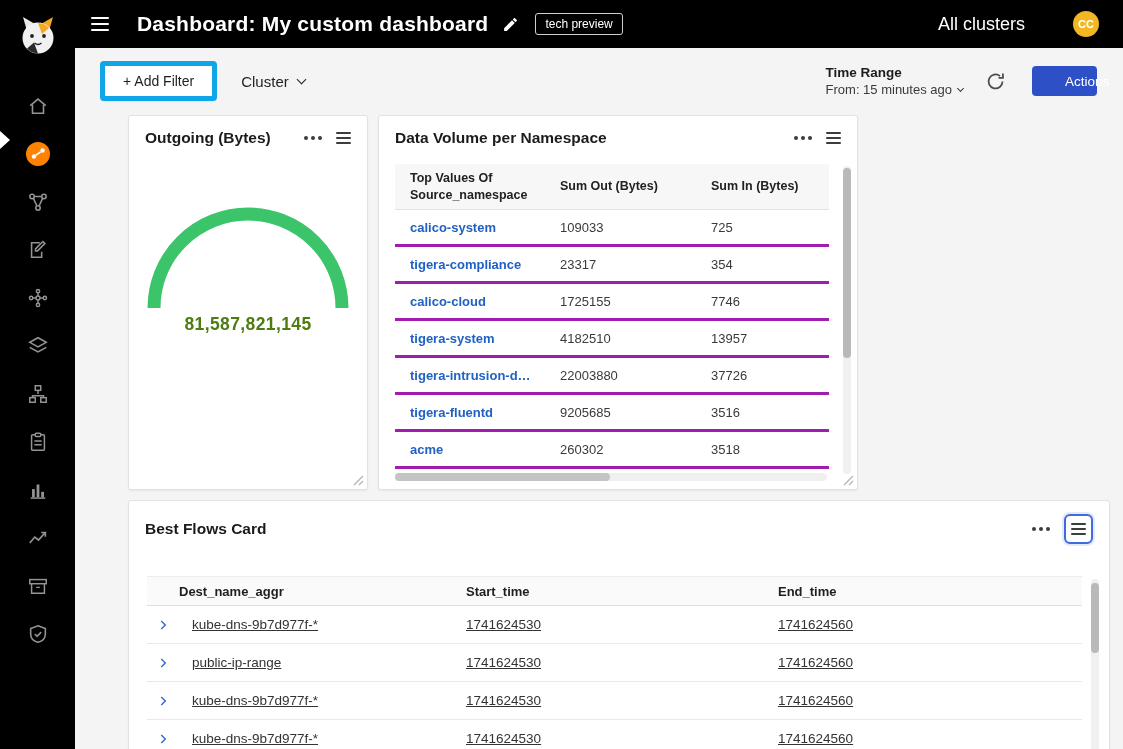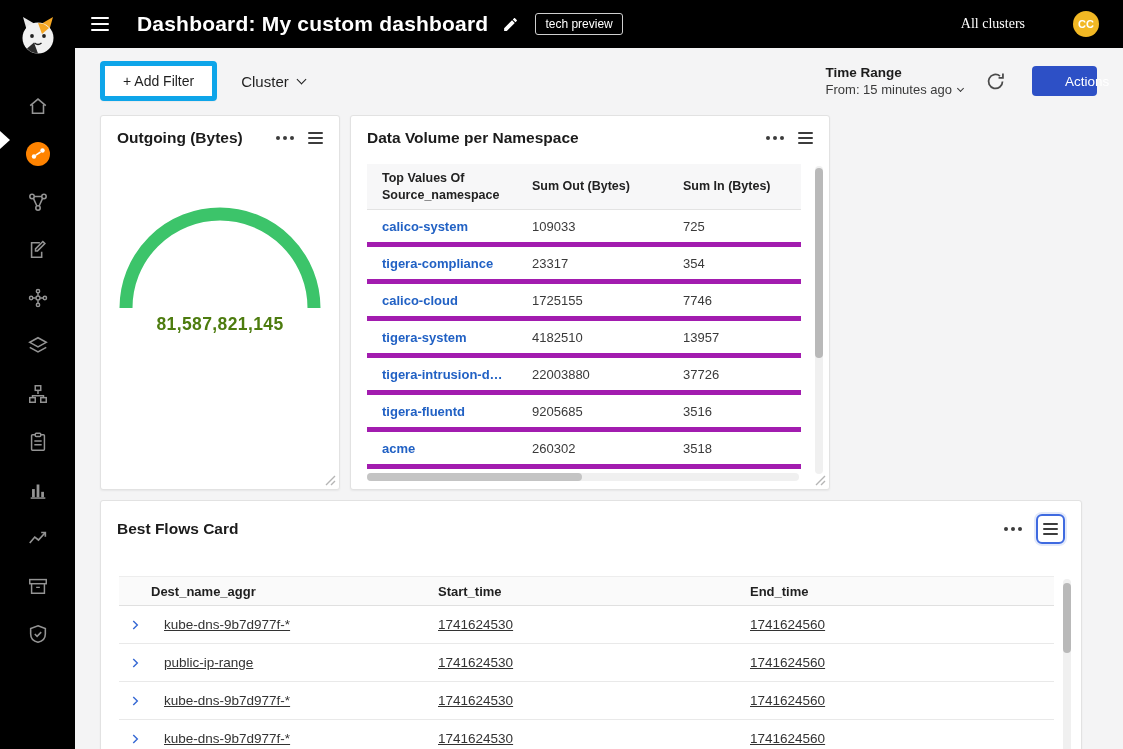--- a/index.html
+++ b/index.html
@@ -20,21 +20,21 @@
   .topbar { position:absolute; left:75px; top:0; width:1048px; height:48px; background:#000;
     display:flex; align-items:center; padding:0 24px 0 16px; z-index:15; }
   .hamburger { background:none; border:none; cursor:pointer; width:26px; height:20px;
     display:flex; flex-direction:column; justify-content:center; gap:4px; }
   .hamburger span { display:block; width:18px; height:2px; background:#fff; border-radius:1px; }
   .tb-title { color:#fff; font-size:21px; font-weight:bold; margin-left:20px; letter-spacing:.2px; white-space:nowrap; }
   .pencil { margin-left:14px; display:inline-flex; cursor:pointer; }
   .tb-badge { margin-left:16px; color:#fff; font-size:12px; border:1px solid #cfcfcf; border-radius:3px;
     padding:3px 9px; white-space:nowrap; }
   .tb-right { margin-left:auto; display:flex; align-items:center; }
-  .tb-clusters { color:#fff; font-size:14px; cursor:pointer;font-family:Liberation Serif, serif; }
+  .tb-clusters { color:#fff; font-size:18px; cursor:pointer; }
   .avatar { width:26px; height:26px; border-radius:50%; background:#f2b824; color:#fff; font-size:11px;
     font-weight:bold; display:flex; align-items:center; justify-content:center; margin-left:48px; cursor:pointer; }
 
   
   .content { position:absolute; left:75px; top:48px; width:1048px; height:701px; background:#f4f4f5; }
   .filterbar { position:absolute; left:0; top:0; right:0; height:66px; display:flex; align-items:center;
     padding:0 26px 0 25px; }
   .btn-addfilter { background:#fff; border:5px solid #0ea5e9; border-radius:4px; height:40px; padding:0 18px;
     font-size:14px; color:#1f1f1f; cursor:pointer; box-shadow:0 1px 1px rgba(0,0,0,.04); font-family:inherit; }
   .cluster-dd { margin-left:24px; display:flex; align-items:center; font-size:15px; color:#1f1f1f; cursor:pointer; }
@@ -44,21 +44,21 @@
   .fb-right { margin-left:auto; display:flex; align-items:center; }
   .timerange { cursor:pointer; }
   .tr-label { font-size:13.5px; font-weight:bold; color:#1c1c1c; }
   .tr-value { font-size:13px; color:#3a3a3a; margin-top:2px; display:flex; align-items:center; }
   .refresh { margin-left:22px; cursor:pointer; display:inline-flex; }
   .btn-actions { margin-left:26px; background:#2d50c6; color:#fff; border:none; border-radius:4px;
     width:65px; height:30px; font-size:13.5px; cursor:pointer; font-family:inherit;padding-left:33px; }
 
   
   .card { position:absolute; background:#fff; border:1px solid #e2e2e2; border-radius:3px;
-    box-shadow:0 1px 2px rgba(0,0,0,.06); overflow:hidden; }
+    box-shadow:0 1px 2px rgba(0,0,0,.06); overflow:hidden;margin-left:28px; }
   .card-head { display:flex; align-items:center; padding:13px 16px 0 16px; }
   .card-title { flex:1; font-size:15.5px; font-weight:bold; color:#1b1b1b; }
   .dots { display:flex; align-items:center; gap:3px; cursor:pointer; margin-right:14px; }
   .dots i { width:4px; height:4px; border-radius:2px; background:#3c3c3c; }
   .grip { cursor:grab; }
   .grip i { display:block; width:15px; height:2px; background:#3c3c3c; margin:3px 0; border-radius:1px; }
   .corner { position:absolute; right:3px; bottom:3px; cursor:nwse-resize; }
 
   
   .c-out { left:25px; top:67px; width:240px; height:375px; }
@@ -67,21 +67,21 @@
     font-weight:bold; color:#4d7c0f; letter-spacing:.4px; }
 
   
   .c-dv { left:275px; top:67px; width:480px; height:375px; }
   .dv-table { position:absolute; left:16px; right:28px; top:48px; }
   .dv-head { display:grid; grid-template-columns:150px 151px 1fr; background:#f7f7f8;
     border-bottom:1px solid #e3e3e3; min-height:46px; align-items:center;
     font-size:12.5px; font-weight:bold; color:#222; line-height:1.3; }
   .dv-head span { padding:6px 6px 6px 15px; }
   .dv-row { display:grid; grid-template-columns:150px 151px 1fr; height:37px; align-items:center;
-    border-bottom:5px solid #a21caf; font-size:13px; }
+    border-bottom:3px solid #a21caf; font-size:13px; }
   .dv-row > * { padding-left:15px; }
   .dv-name { color:#2161c4; font-weight:bold; text-decoration:none; cursor:pointer; white-space:nowrap;
     overflow:hidden; text-overflow:ellipsis; padding-right:4px; }
   .dv-num { color:#3a3a3a; }
   .vscroll { position:absolute; width:8px; border-radius:4px; background:#f0f0f0; }
   .vthumb { position:absolute; left:0; width:8px; border-radius:4px; background:#b9b9b9; }
   .dv-vscroll { right:6px; top:50px; height:308px; }
   .hscroll { position:absolute; left:16px; right:30px; bottom:8px; height:8px; border-radius:4px; background:#f0f0f0; }
   .hthumb { position:absolute; left:0; top:0; height:8px; width:215px; border-radius:4px; background:#c4c4c4; }
 

